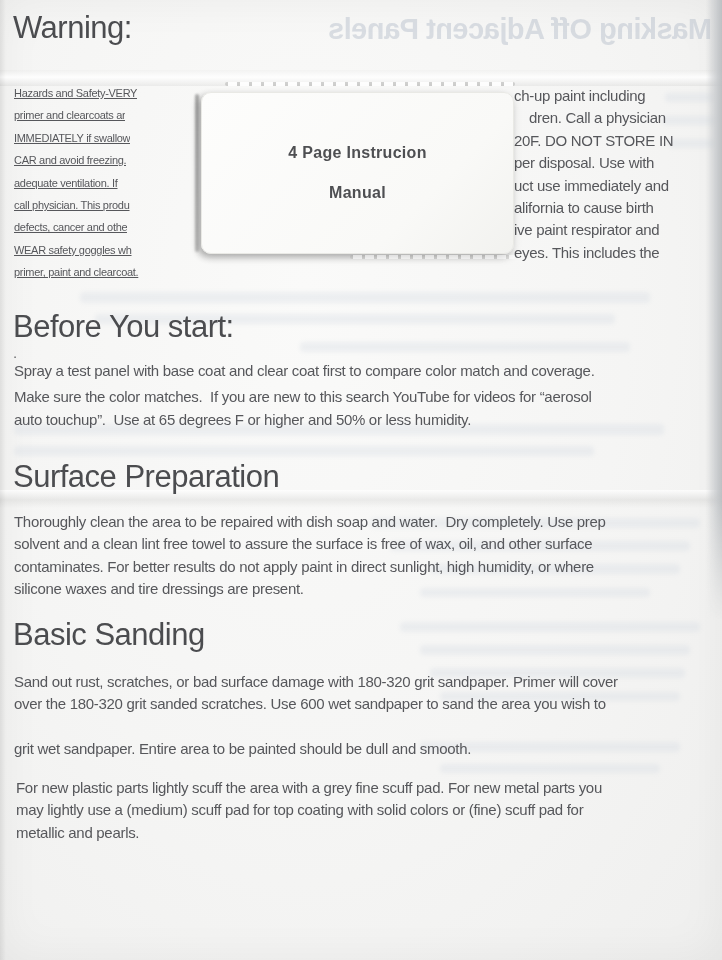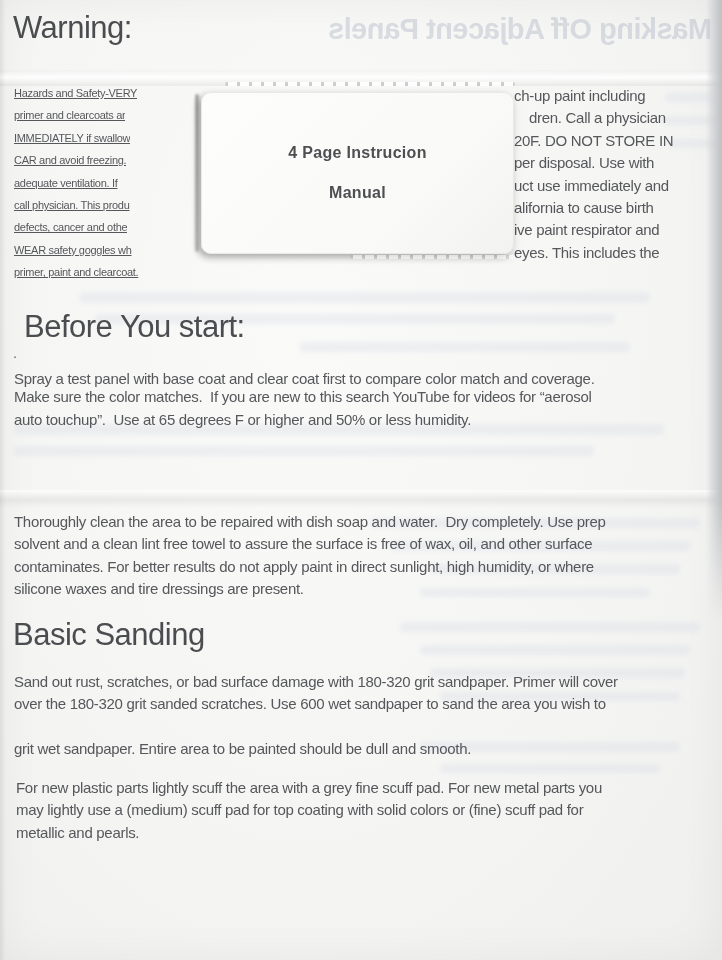--- a/index.html
+++ b/index.html
@@ -128,26 +128,27 @@
   </div>
 
   <div class="perforation" style="left:225px;top:82px;width:290px;"></div>
   <div class="sticker-shadow-line"></div>
   <div class="sticker">
     <div class="sticker-line">4 Page Instrucion</div>
     <div class="sticker-line">Manual</div>
   </div>
   <div class="perforation" style="left:350px;top:255px;width:165px;opacity:0.6;"></div>
 
-  <h1 class="doc-heading" style="left:13px;top:309px;margin-left:11px;">Before You start:</h1>
+  <h1 class="doc-heading" style="left:13px;top:309px;">Before You start:</h1>
   <div class="bys-dot">.</div>
-  <div class="bodyline" style="left:14px;top:368px;">Spray a test panel with base coat and clear coat first to compare color match and coverage.</div>
+  <div class="bodyline" style="left:14px;top:360px;">Spray a test panel with base coat and clear coat first to compare color match and coverage.</div>
   <div class="bodyline" style="left:14px;top:386.4px;">Make sure the color matches.  If you are new to this search YouTube for videos for “aerosol</div>
   <div class="bodyline" style="left:14px;top:408.8px;">auto touchup”.  Use at 65 degrees F or higher and 50% or less humidity.</div>
 
+  <h1 class="doc-heading" style="left:13px;top:459px;">Surface Preparation</h1>
   <div class="bodyline" style="left:14px;top:511px;">Thoroughly clean the area to be repaired with dish soap and water.  Dry completely. Use prep</div>
   <div class="bodyline" style="left:14px;top:533.4px;">solvent and a clean lint free towel to assure the surface is free of wax, oil, and other surface</div>
   <div class="bodyline" style="left:14px;top:555.8px;">contaminates. For better results do not apply paint in direct sunlight, high humidity, or where</div>
   <div class="bodyline" style="left:14px;top:578.2px;">silicone waxes and tire dressings are present.</div>
 
   <h1 class="doc-heading" style="left:13px;top:617px;">Basic Sanding</h1>
   <div class="bodyline" style="left:14px;top:671px;text-align:center;">Sand out rust, scratches, or bad surface damage with 180-320 grit sandpaper. Primer will cover</div>
   <div class="bodyline" style="left:14px;top:693.4px;">over the 180-320 grit sanded scratches. Use 600 wet sandpaper to sand the area you wish to</div>
   <div class="bodyline" style="left:14px;top:738.2px;text-align:center;">grit wet sandpaper. Entire area to be painted should be dull and smooth.</div>
 

